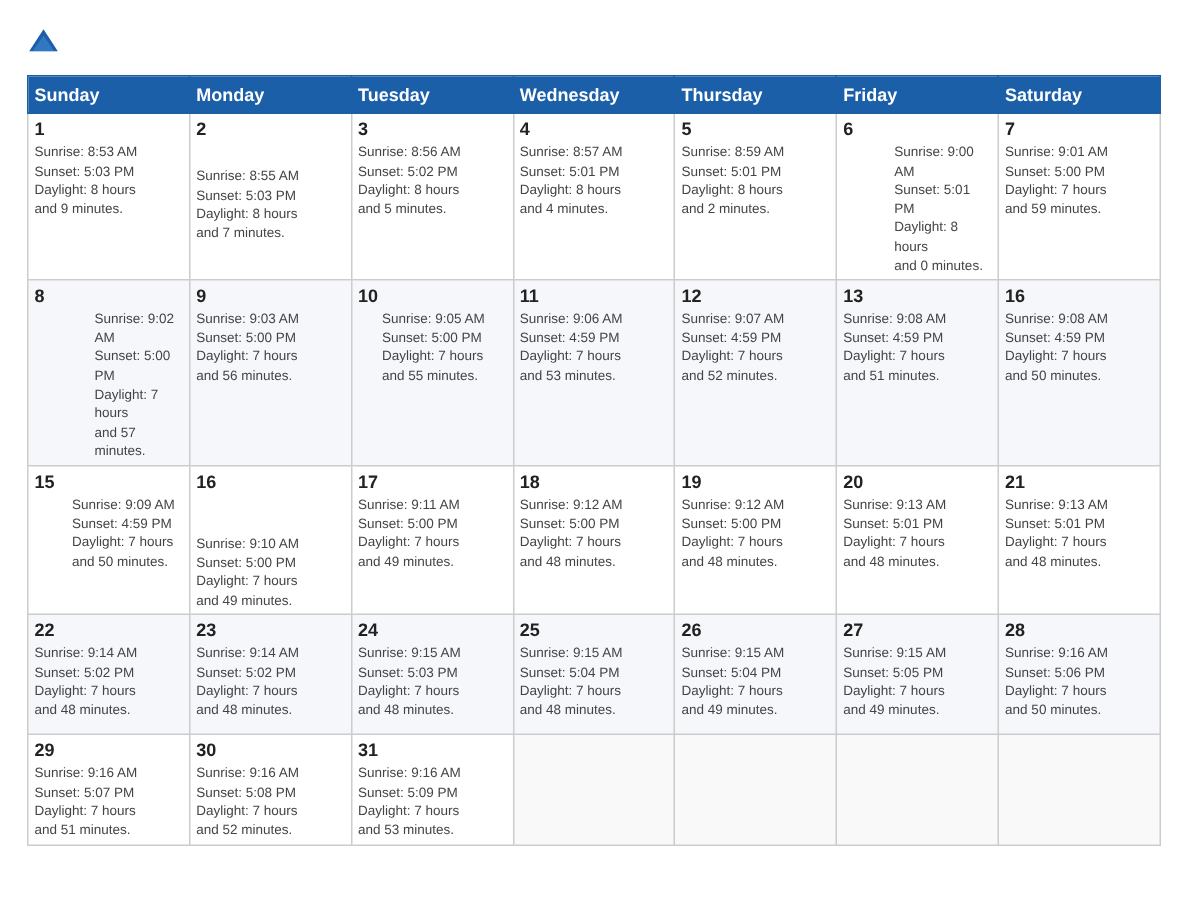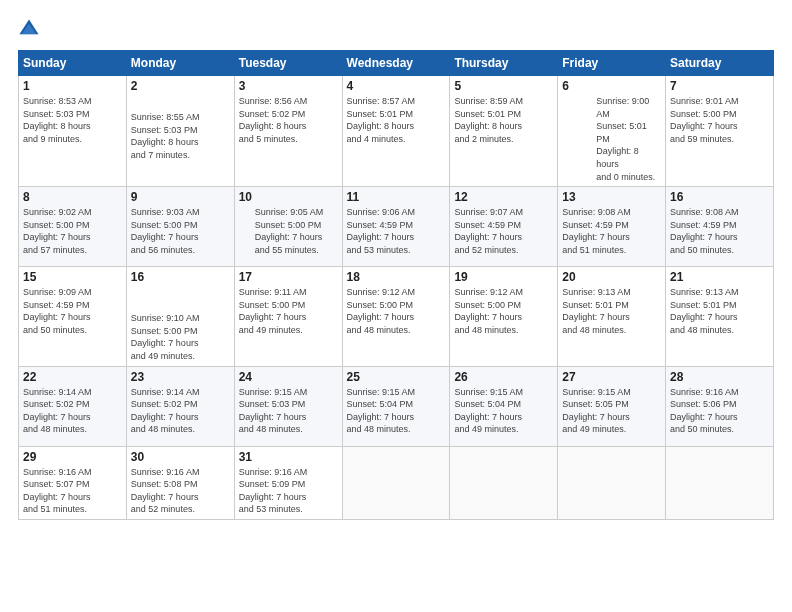--- a/index.html
+++ b/index.html
@@ -184,21 +184,21 @@
             <span class="day-num">7</span>
             <div class="day-info" style="white-space: pre-line;">Sunrise: 9:01 AM
 Sunset: 5:00 PM
 Daylight: 7 hours
 and 59 minutes.</div>
           </td>
         </tr>
         <tr>
           <td>
             <span class="day-num">8</span>
-            <div class="day-info" style="white-space: pre-line;">Sunrise: 9:02 AM
+            <div class="day-info" style="white-space: pre-line; margin-left: 40px;">Sunrise: 9:02 AM
 Sunset: 5:00 PM
 Daylight: 7 hours
 and 57 minutes.</div>
           </td>
           <td>
             <span class="day-num">9</span>
             <div class="day-info" style="white-space: pre-line;">Sunrise: 9:03 AM
 Sunset: 5:00 PM
 Daylight: 7 hours
 and 56 minutes.</div>
@@ -235,21 +235,21 @@
             <span class="day-num">16</span>
             <div class="day-info" style="white-space: pre-line;">Sunrise: 9:08 AM
 Sunset: 4:59 PM
 Daylight: 7 hours
 and 50 minutes.</div>
           </td>
         </tr>
         <tr>
           <td>
             <span class="day-num">15</span>
-            <div class="day-info" style="white-space: pre-line;">Sunrise: 9:09 AM
+            <div class="day-info" style="white-space: pre-line; margin-left: 25px;">Sunrise: 9:09 AM
 Sunset: 4:59 PM
 Daylight: 7 hours
 and 50 minutes.</div>
           </td>
           <td>
             <span class="day-num">16</span>
             <div class="day-info" style="white-space: pre-line; margin-top: 28px;">Sunrise: 9:10 AM
 Sunset: 5:00 PM
 Daylight: 7 hours
 and 49 minutes.</div>

